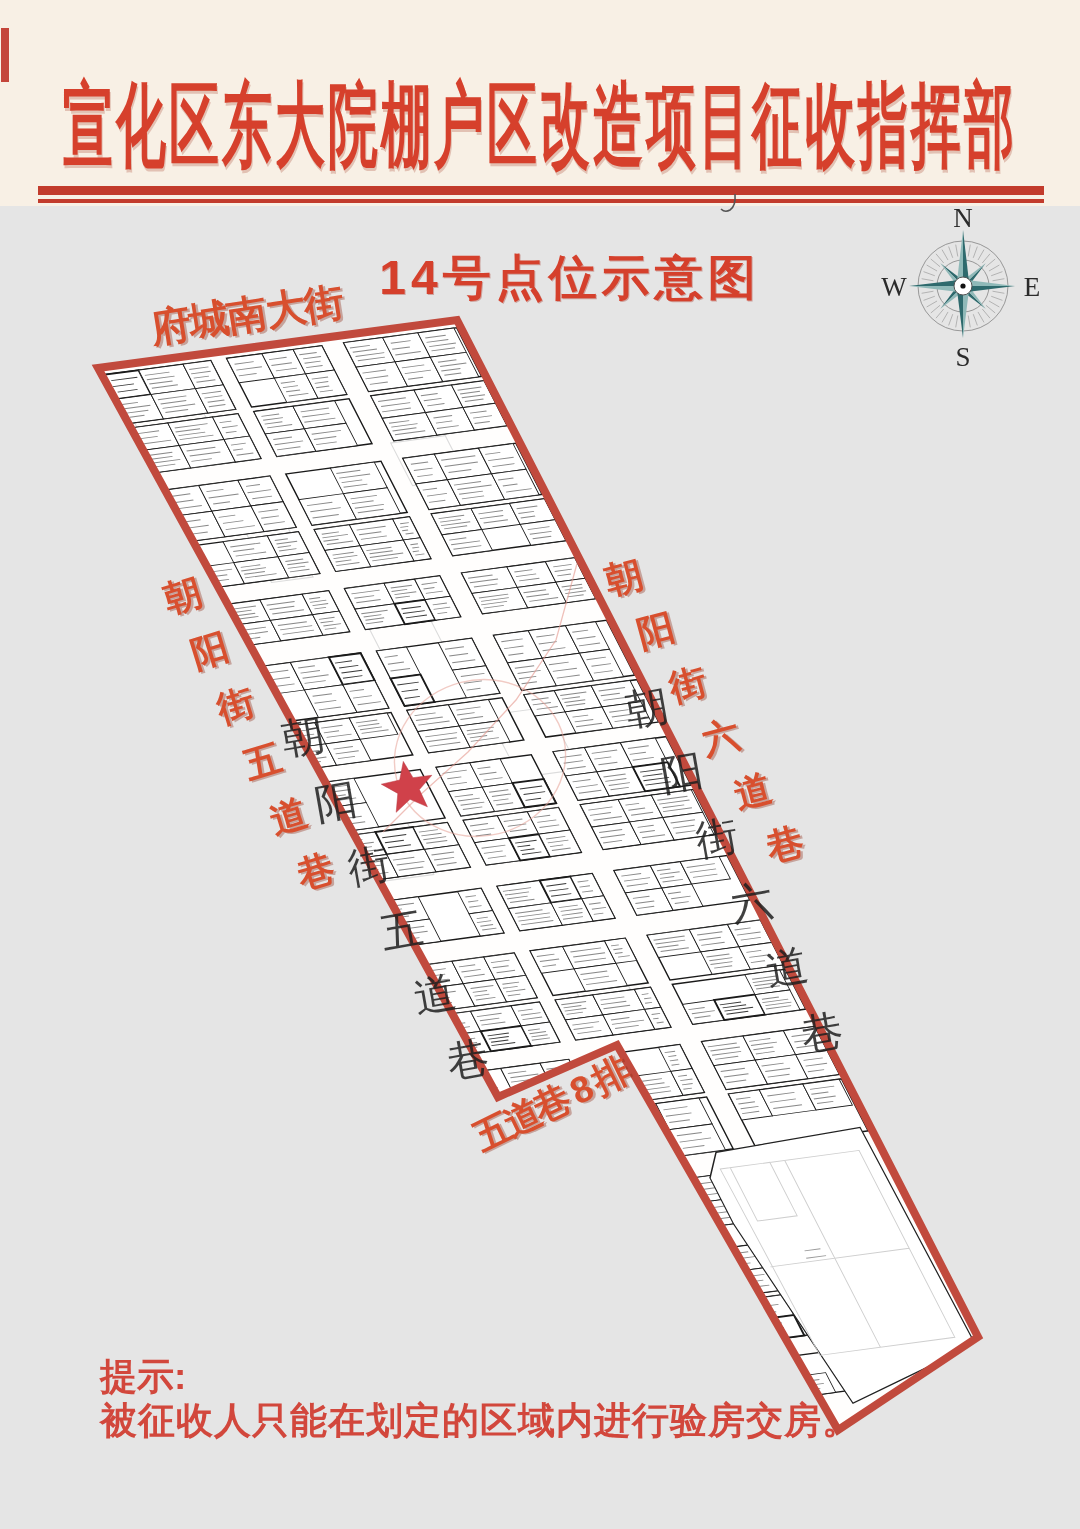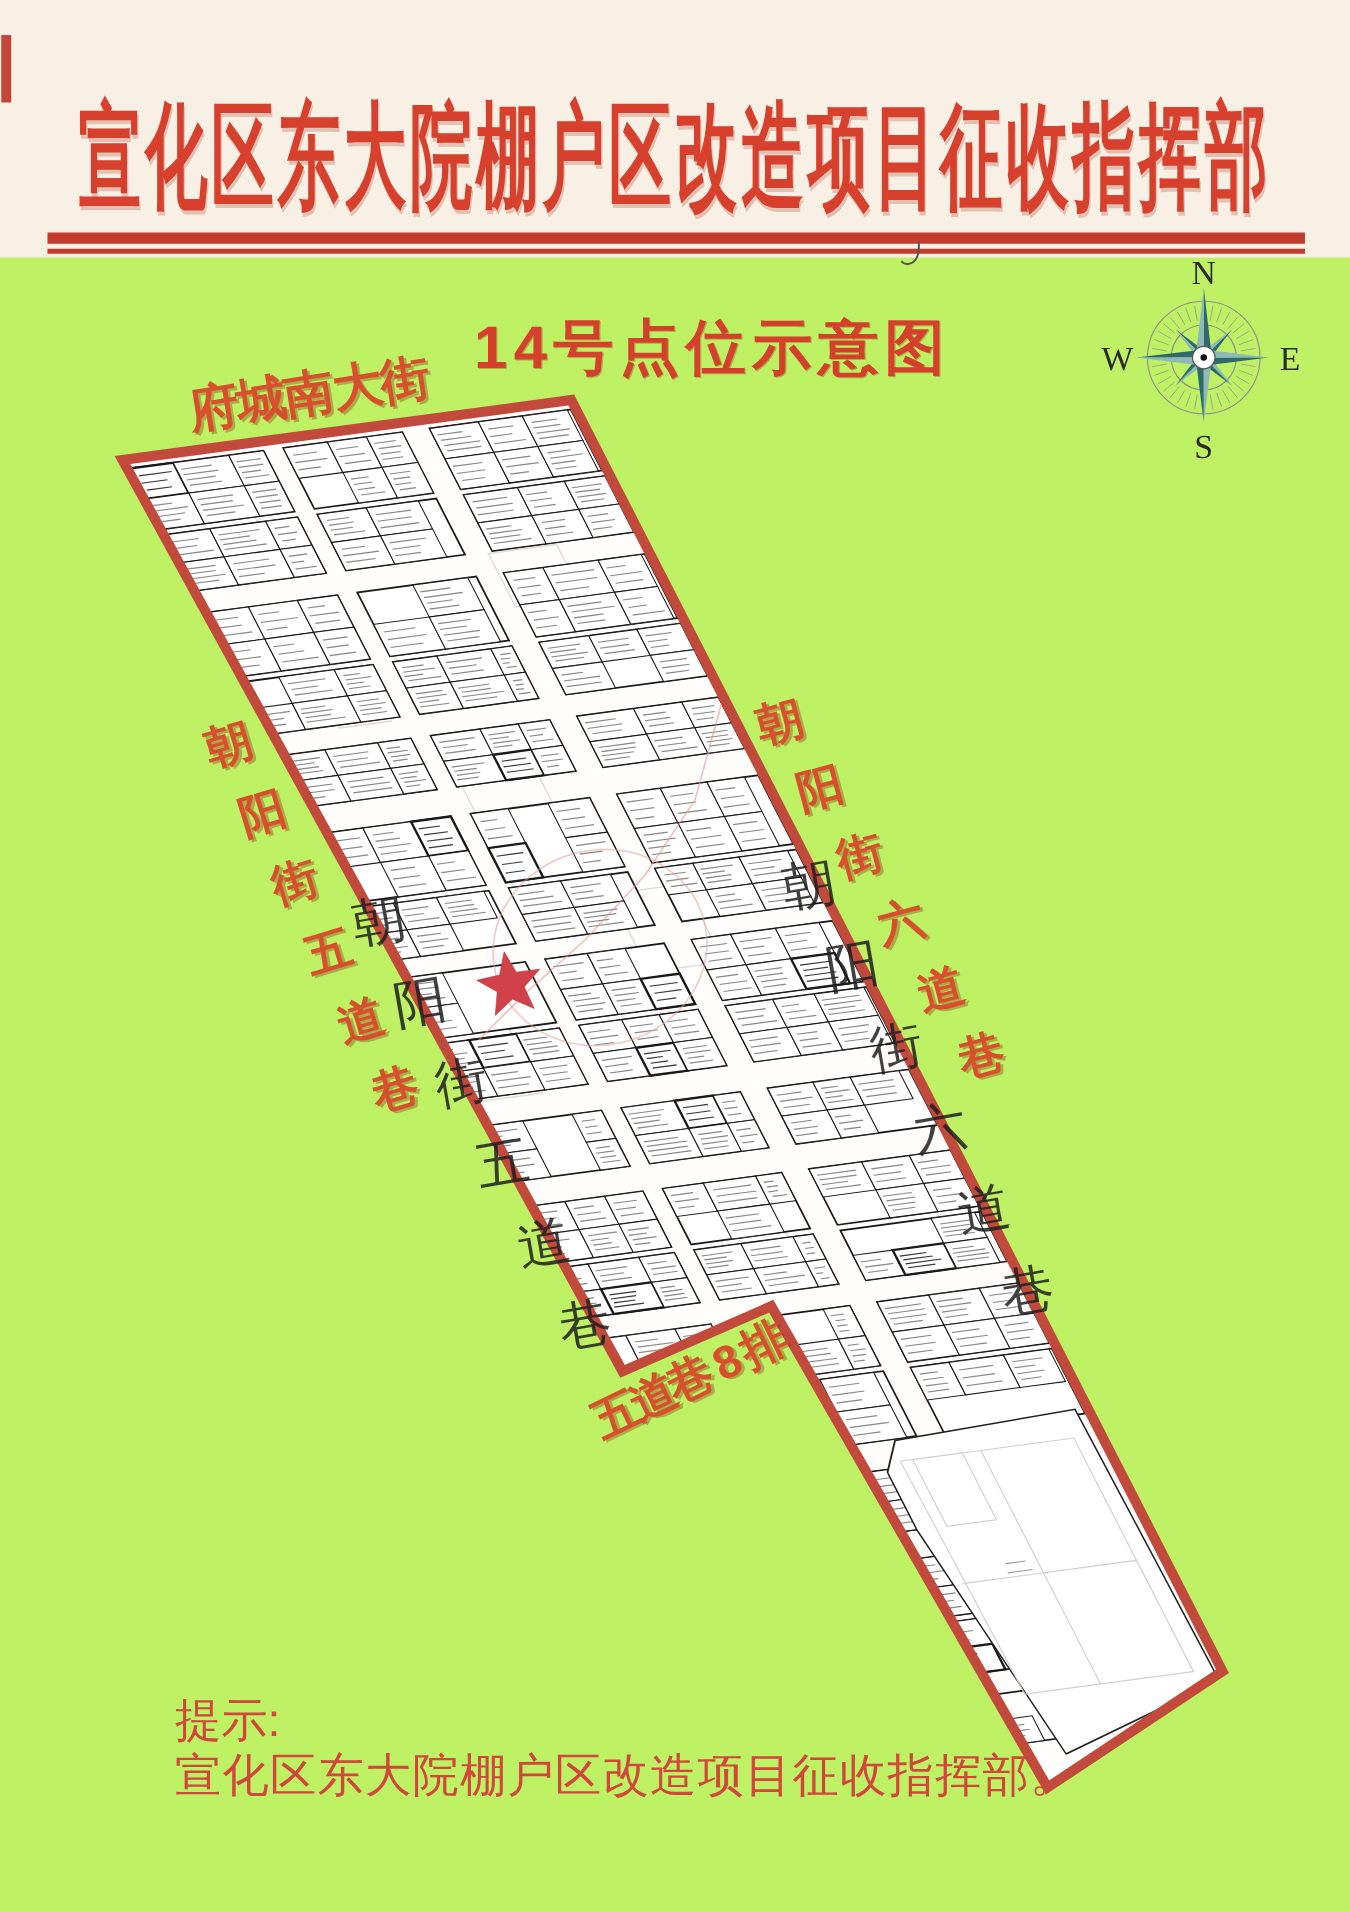--- a/index.html
+++ b/index.html
@@ -1,33 +1,33 @@
 <!DOCTYPE html>
 <html><head>
 <meta charset="utf-8">
 <style>
   html,body{margin:0;padding:0;background:#fdfbf8;}
   .page{position:relative;width:1080px;height:1529px;overflow:hidden;
-        background:#bef264;font-family:"Liberation Sans",sans-serif;}
+        background:#e5e5e5;font-family:"Liberation Sans",sans-serif;}
   .header-band{position:absolute;left:0;top:0;width:1080px;height:206px;background:#f8f0e5;}
   .poster-title{position:absolute;left:0;right:0;top:64px;text-align:center;
     font-family:"Liberation Serif",serif;font-weight:700;font-size:50px;letter-spacing:3px;
     color:#d6402c;transform:scaleY(1.85);transform-origin:center top;white-space:nowrap;
     text-shadow:1px 2px 0 rgba(160,50,30,.25);}
   .rule{position:absolute;left:38px;right:36px;background:#c23b2c;}
   .rule-thick{top:186px;height:9px;}
   .rule-thin{top:199px;height:4px;}
   .edge-tab{position:absolute;left:1px;top:28px;width:8px;height:54px;background:#c4453a;}
   .map-subtitle{position:absolute;left:60px;right:0;top:246px;text-align:center;
     font-weight:700;font-size:48px;letter-spacing:5px;color:#d5402c;white-space:nowrap;
     text-shadow:1px 1px 0 rgba(163,43,28,.35);}
   .char{position:absolute;white-space:nowrap;transform:translate(-50%,-50%);}
   .street-red{font-weight:700;color:#d84f2e;text-shadow:2px 2px 0 rgba(140,40,20,.35);}
   .street-ink{font-family:"Liberation Serif",serif;font-weight:400;color:#1f1f1f;opacity:.85;}
-  .hint{position:absolute;left:100px;color:#d2473c;font-weight:400;white-space:nowrap;margin-left:40px;}
+  .hint{position:absolute;left:100px;color:#d2473c;font-weight:700;white-space:nowrap;}
   .hint-label{top:1352px;font-size:37px;}
   .hint-line1{top:1396px;font-size:37px;letter-spacing:1px;}
   .hint-line2{top:1448px;font-size:37px;letter-spacing:2px;}
   svg{position:absolute;left:0;top:0;}
 </style>
 </head>
 <body>
 
 <div class="page">
 
@@ -735,14 +735,14 @@
       <span class="char street-ink" style="left: 468px; top: 1060px; font-size: 42px; transform: translate(-50%, -50%) rotate(-10deg);">巷</span>
       <span class="char street-ink" style="left: 647px; top: 708px; font-size: 42px; transform: translate(-50%, -50%) rotate(-10deg);">朝</span>
       <span class="char street-ink" style="left: 682px; top: 773px; font-size: 42px; transform: translate(-50%, -50%) rotate(-10deg);">阳</span>
       <span class="char street-ink" style="left: 717px; top: 838px; font-size: 42px; transform: translate(-50%, -50%) rotate(-10deg);">街</span>
       <span class="char street-ink" style="left: 752px; top: 903px; font-size: 42px; transform: translate(-50%, -50%) rotate(-10deg);">六</span>
       <span class="char street-ink" style="left: 787px; top: 968px; font-size: 42px; transform: translate(-50%, -50%) rotate(-10deg);">道</span>
       <span class="char street-ink" style="left: 822px; top: 1033px; font-size: 42px; transform: translate(-50%, -50%) rotate(-10deg);">巷</span>
     </div>
 
   <div class="hint hint-label">提示:</div>
-  <div class="hint hint-line1">宣化区东大院棚户区改造项目征收指挥部。</div>
+  <div class="hint hint-line1">被征收人只能在划定的区域内进行验房交房。</div>
 </div>
 
 </body></html>

